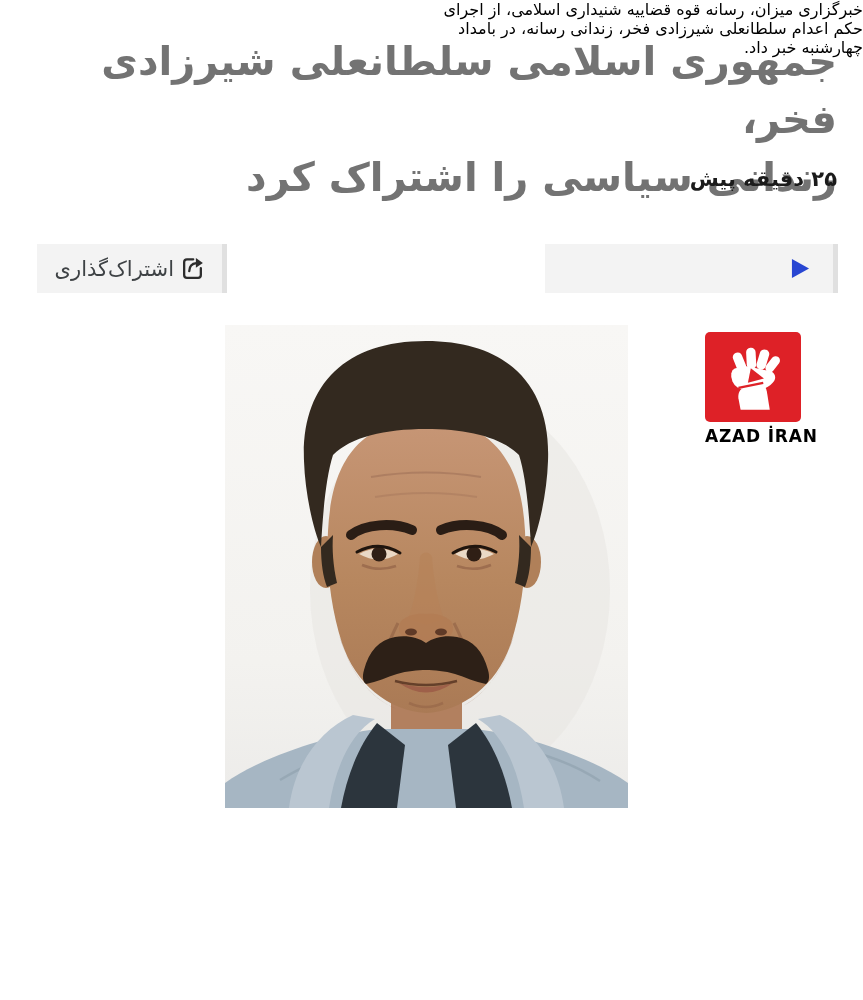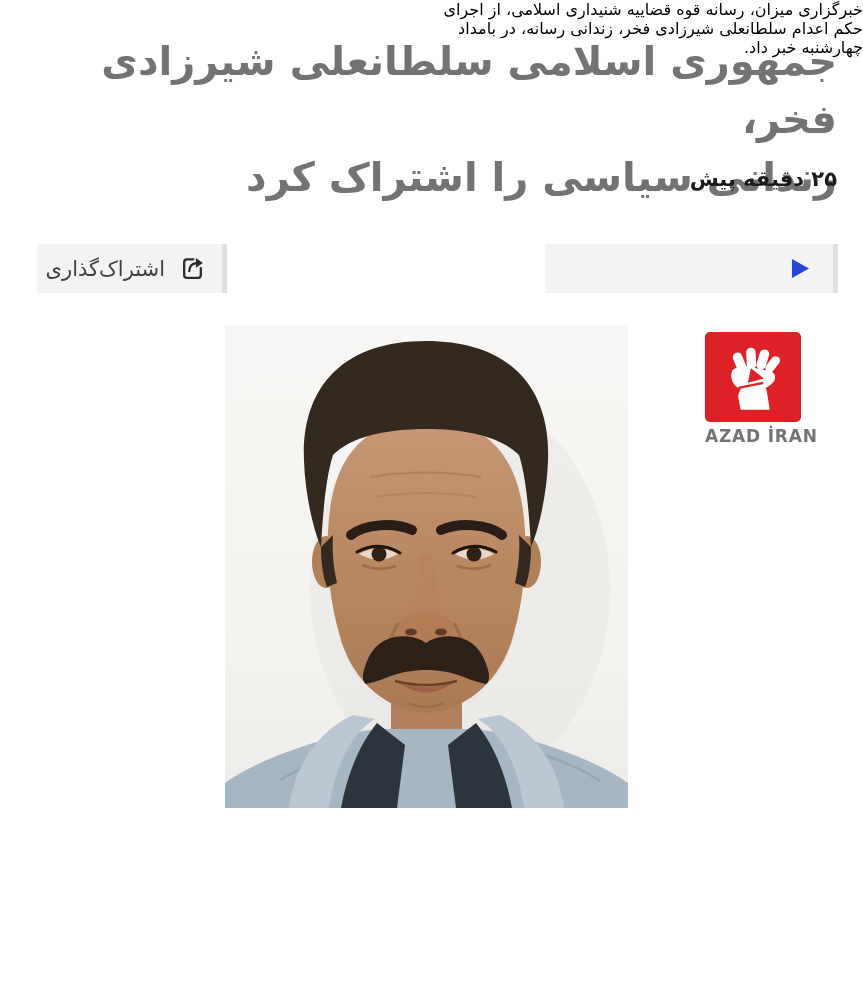--- a/index.html
+++ b/index.html
@@ -14,42 +14,42 @@
     text-align:right;
   }
   
   .timestamp{
     position:absolute;top:167px;right:26px;
     font-size:21px;font-weight:700;color:#1b1b1b;margin-left:16px;
   }
   
   .btn{
     position:absolute;top:244px;height:49px;
-    display:flex;align-items:center;gap:13px;
+    display:flex;align-items:center;gap:4px;
     background:#f3f3f3;border:none;border-left:none;
     border-right:none;cursor:pointer;
     font-family:"DejaVu Sans",sans-serif;
     font-size:21px;color:#3e4245;
     box-shadow:inset -5px 0 0 #e0e0e0; 
   }
   .btn .icon{display:inline-flex;align-items:center;justify-content:center;}
   .btn-play{right:25px;width:293px;padding:0 28px 0 18px;box-sizing:border-box;}
   .btn-share{left:37px;width:190px;padding:0 20px 0 14px;box-sizing:border-box;}
   .btn-label{white-space:nowrap;}
   
   .brand{
     position:absolute;top:332px;right:62px;width:96px;cursor:pointer;
   }
   .brand-square{
     width:96px;height:90px;background:#de2127;border-radius:5px;
     display:flex;align-items:center;justify-content:center;
   }
   .brand-text{
     margin-top:4px;text-align:center;direction:ltr;
-    font-size:17px;font-weight:700;letter-spacing:0.8px;color:#737373;
+    font-size:17px;font-weight:700;letter-spacing:0.8px;color:#000000;
     white-space:nowrap;
   }
   
   .photo{
     position:absolute;top:325px;left:225px;width:403px;height:483px;
   }
   
   .body-text{
     position:absolute;top:842px;right:26px;width:812px;
     font-size:26px;font-weight:700;line-height:52px;color:#141414;

